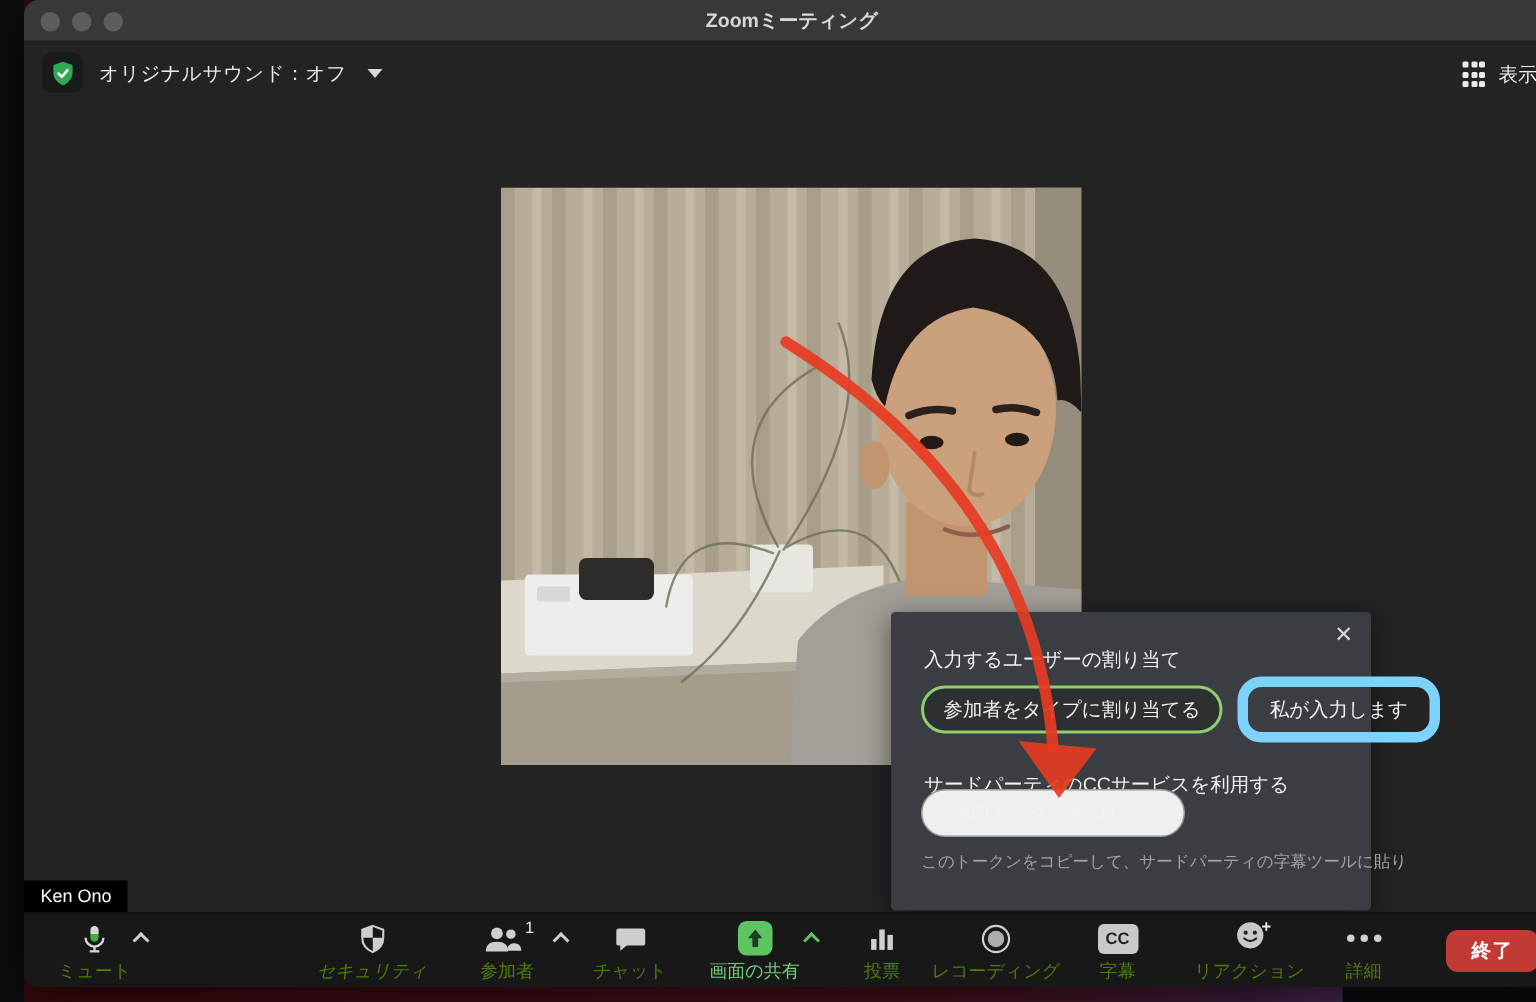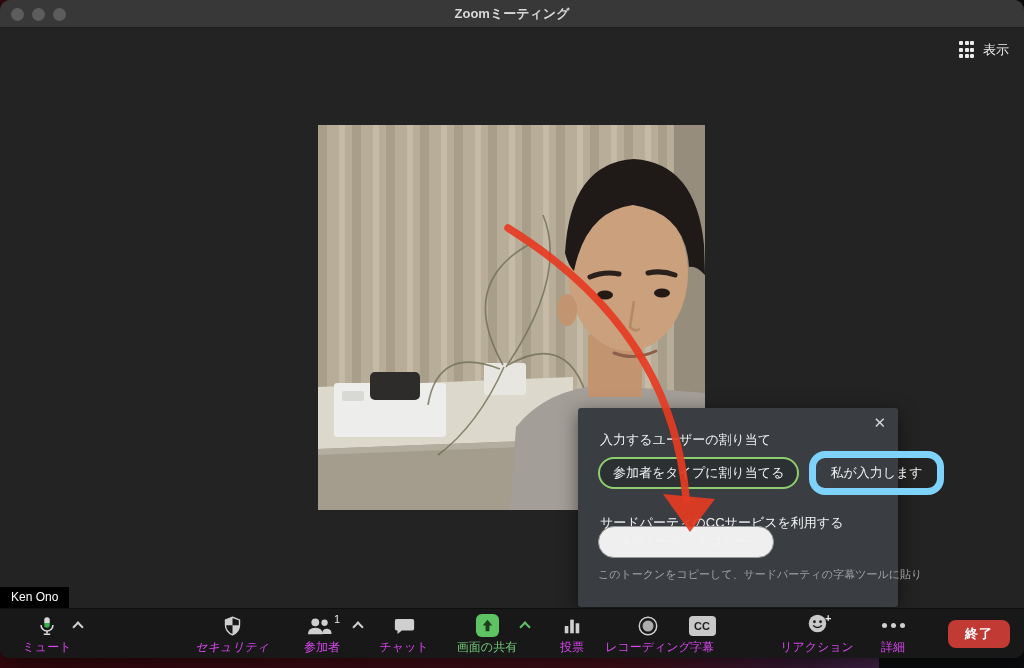--- a/index.html
+++ b/index.html
@@ -1,19 +1,19 @@
 <!DOCTYPE html>
 <html><head>
 <meta charset="utf-8">
 <style>
   * { margin:0; padding:0; box-sizing:border-box; }
   html,body { width:1024px; height:668px; overflow:hidden; background:#0b0d0e;
     font-family:"Liberation Sans","DejaVu Sans",sans-serif; }
   .desktop { position:relative; width:879px; height:668px;
-    background:linear-gradient(90deg,#37090e 0%,#45101a 70%,#3b1c3a 92%,#492750 100%); }
+    background:linear-gradient(90deg,#37090e 0%,#45101a 70%,#3b1c3a 92%,#492750 100%);margin-left:16px; }
   .window { position:absolute; left:0; top:0; width:1024px; height:658px;
     background:#232323; border-radius:10px; overflow:hidden;
     box-shadow:0 6px 30px rgba(0,0,0,.6); }
 
   
   .titlebar { position:relative; height:28px; background:#383838;
     border-bottom:1px solid #1d1d1d; display:flex; align-items:center; justify-content:center; }
   .lights { position:absolute; left:11px; top:8px; display:flex; gap:8px; }
   .light { width:13px; height:13px; border-radius:50%; background:#5c5c5c; }
   .win-title { font-size:13px; font-weight:bold; color:#d8d8d8; }
@@ -51,21 +51,21 @@
   .p-title2 { position:absolute; left:22px; top:106px; font-size:13px; color:#f2f2f2; }
   .btn-api { position:absolute; left:20px; top:118px; width:176px; text-align:center;
     border:1px solid #9a9a9a; padding:6px 0; }
   .p-caption { position:absolute; left:20px; top:159px; font-size:11px; color:#a3a3a3; white-space:nowrap; }
 
   
   .toolbar { position:absolute; left:0; right:0; bottom:0; height:50px;
     background:#181818; border-top:1px solid #0e0e0e; }
   .tb-item { position:absolute; top:4px; text-align:center; color:#d6d6d6; }
   .tb-icon { height:25px; display:flex; align-items:center; justify-content:center; position:relative; }
-  .tb-label { font-size:12px; color:#d946ef; margin-top:1px; white-space:nowrap; }
+  .tb-label { font-size:12px; color:#4d7c0f; margin-top:1px; white-space:nowrap; }
   .chev { position:absolute; width:8px; height:8px; top:10px;
     border-left:2px solid #cfcfcf; border-top:2px solid #cfcfcf; transform:rotate(45deg); }
   .badge-num { font-size:11px; color:#e8e8e8; position:relative; top:-7px; left:2px; }
   .cc-chip { width:27px; height:20px; background:#c9c9c9; border-radius:4px; color:#1d1d1d;
     font-size:11px; font-weight:bold; display:flex; align-items:center; justify-content:center; }
   .dots { display:flex; gap:4px; }
   .dots i { width:5px; height:5px; border-radius:50%; background:#d0d0d0; }
   .share-label { color:#74cd7c; }
   .leave-btn { position:absolute; right:14px; top:11px; height:28px; padding:0 17px;
     background:#c23a34; border:none; border-radius:8px; color:#ffffff; font-size:13px;
@@ -85,20 +85,30 @@
       <div class="lights">
         <span class="light"></span>
         <span class="light"></span>
         <span class="light"></span>
       </div>
       <span class="win-title">Zoomミーティング</span>
     </div>
 
     <div class="content">
 
+      <div class="os-control">
+        <span class="shield-badge">
+          <svg width="18" height="18" viewBox="0 0 24 24">
+            <path d="M12 1.5l8.5 3v6.5c0 5.2-3.6 9.3-8.5 11.5C7.1 20.3 3.5 16.2 3.5 11V4.5z" fill="#2fa84f"></path>
+            <path d="M8 12l3 3 5-6" stroke="#fff" stroke-width="2.2" fill="none" stroke-linecap="round" stroke-linejoin="round"></path>
+          </svg>
+        </span>
+        <span class="os-label">オリジナルサウンド：オフ</span>
+        <span class="tri-down"></span>
+      </div>
 
       <div class="view-control">
         <span class="grid-icon">
           <i></i>
             <i></i>
             <i></i>
             <i></i>
             <i></i>
             <i></i>
             <i></i>
@@ -245,21 +255,21 @@
       <div class="tb-item" style="left:600px;width:96px;">
         <div class="tb-icon">
           <svg width="22" height="22" viewBox="0 0 24 24">
             <circle cx="12" cy="12" r="9.5" stroke="#cfcfcf" stroke-width="1.6" fill="none"></circle>
             <circle cx="12" cy="12" r="6" fill="#adadad"></circle>
           </svg>
         </div>
         <div class="tb-label">レコーディング</div>
       </div>
 
-      <div class="tb-item" style="left:668px;width:68px;">
+      <div class="tb-item" style="left:695px;width:68px;">
         <div class="tb-icon">
           <span class="cc-chip">CC</span>
         </div>
         <div class="tb-label">字幕</div>
       </div>
 
       <div class="tb-item" style="left:771px;width:92px;">
         <div class="tb-icon">
           <span style="position:relative;display:inline-block;">
             <svg width="21" height="21" viewBox="0 0 24 24">

